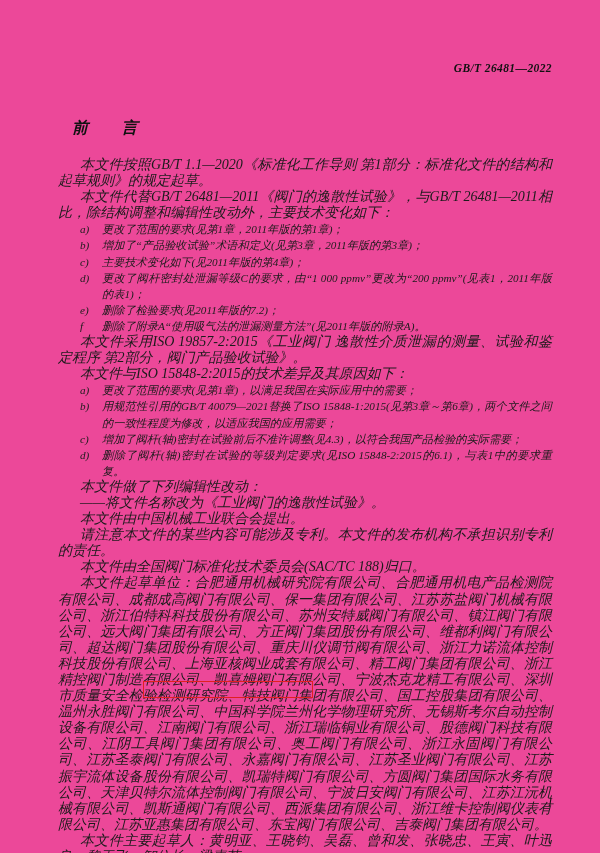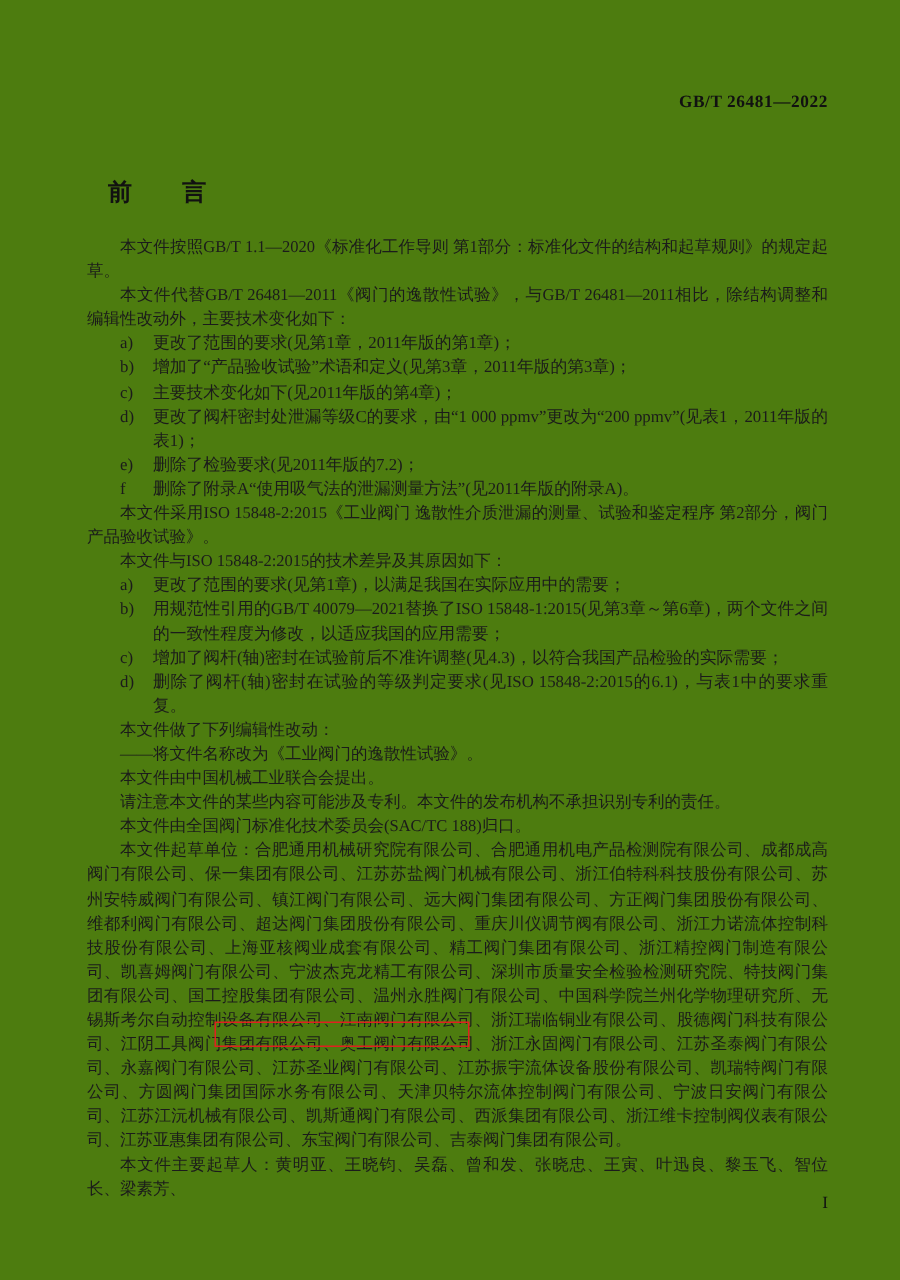--- a/index.html
+++ b/index.html
@@ -4,26 +4,27 @@
 <style>
   html, body {
     margin: 0;
     padding: 0;
     background: #6e6e6e;
   }
   .page {
     position: relative;
     width: 600px;
     height: 853px;
-    background: #4d7c0f;
+    background: #ec4899;
     margin: 0 auto;
     overflow: hidden;
     font-family: "Liberation Serif", serif;
     color: #1a1a1a;
     box-sizing: border-box;
+    font-style: italic;
   }
   .page-inner {
     position: absolute;
     left: 58px;
     right: 48px;
     top: 0;
     bottom: 0;
   }
   .header {
     position: absolute;
@@ -49,21 +50,21 @@
     color: #111;
   }
   .body {
     position: absolute;
     top: 157px;
     left: 0;
     right: 0;
   }
   p {
     margin: 0;
-    font-size: 11px;
+    font-size: 14px;
     line-height: 16.1px;
     text-align: justify;
     text-justify: inter-ideograph;
     color: #1b1b1b;
   }
   p.ind {
     text-indent: 22px;
   }
   .list {
     margin: 0;
@@ -127,21 +128,21 @@
 
       <ul class="list">
         <li><span class="mk">a)</span><span>更改了范围的要求(见第1章，2011年版的第1章)；</span></li>
         <li><span class="mk">b)</span><span>增加了“产品验收试验”术语和定义(见第3章，2011年版的第3章)；</span></li>
         <li><span class="mk">c)</span><span>主要技术变化如下(见2011年版的第4章)；</span></li>
         <li><span class="mk">d)</span><span>更改了阀杆密封处泄漏等级C的要求，由“1 000 ppmv”更改为“200 ppmv”(见表1，2011年版的表1)；</span></li>
         <li><span class="mk">e)</span><span>删除了检验要求(见2011年版的7.2)；</span></li>
         <li><span class="mk">f</span><span>删除了附录A“使用吸气法的泄漏测量方法”(见2011年版的附录A)。</span></li>
       </ul>
 
-      <p class="ind">本文件采用ISO 15848-2:2015《工业阀门  逸散性介质泄漏的测量、试验和鉴定程序  第2部分，阀门产品验收试验》。</p>
+      <p class="ind">本文件采用ISO 19857-2:2015《工业阀门  逸散性介质泄漏的测量、试验和鉴定程序  第2部分，阀门产品验收试验》。</p>
 
       <p class="ind">本文件与ISO 15848-2:2015的技术差异及其原因如下：</p>
 
       <ul class="list">
         <li><span class="mk">a)</span><span>更改了范围的要求(见第1章)，以满足我国在实际应用中的需要；</span></li>
         <li><span class="mk">b)</span><span>用规范性引用的GB/T 40079—2021替换了ISO 15848-1:2015(见第3章～第6章)，两个文件之间的一致性程度为修改，以适应我国的应用需要；</span></li>
         <li><span class="mk">c)</span><span>增加了阀杆(轴)密封在试验前后不准许调整(见4.3)，以符合我国产品检验的实际需要；</span></li>
         <li><span class="mk">d)</span><span>删除了阀杆(轴)密封在试验的等级判定要求(见ISO 15848-2:2015的6.1)，与表1中的要求重复。</span></li>
       </ul>
 

